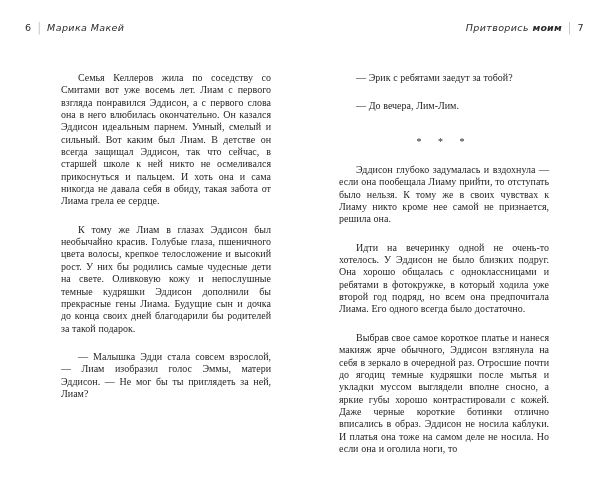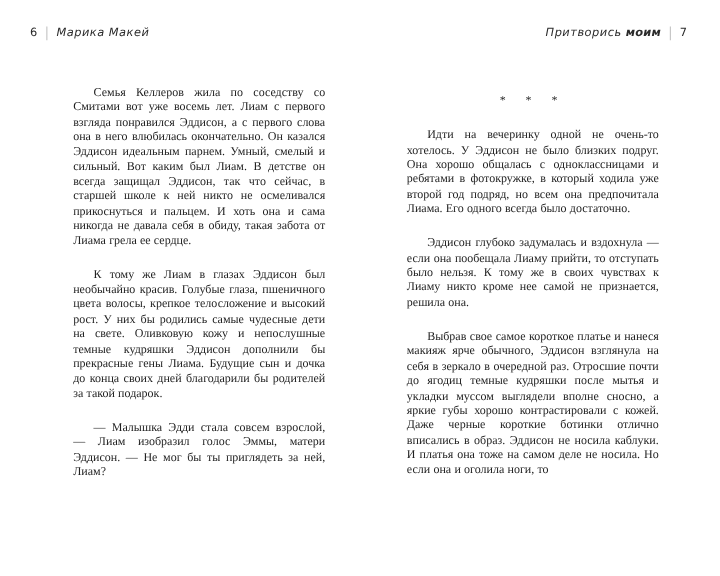--- a/index.html
+++ b/index.html
@@ -29,21 +29,21 @@
   .page-header {
     position: absolute;
     top: 22px;
     font-family: "DejaVu Sans", sans-serif;
     font-size: 9.5px;
     letter-spacing: 0.4px;
     color: #2b2b2b;
     white-space: nowrap;
   }
   .page--left  .page-header { left: 25px; }
-  .page--right .page-header { right: 27px; }
+  .page--right .page-header { right: 16px; }
 
   .hdr-divider {
     display: inline-block;
     margin: 0 6px;
     color: #8a8a8a;
     font-weight: 300;
     transform: scaleY(1.2);
   }
   .hdr-title { font-style: italic; }
   .hdr-title-accent { font-style: italic; font-weight: bold; letter-spacing: 0.2px; }
@@ -80,20 +80,22 @@
       <p>К тому же Лиам в глазах Эддисон был необычайно красив. Голубые глаза, пшеничного цвета волосы, крепкое телосложение и высокий рост. У них бы родились самые чудесные дети на свете. Оливковую кожу и непослушные темные кудряшки Эддисон дополнили бы прекрасные гены Лиама. Будущие сын и дочка до конца своих дней благодарили бы родителей за такой подарок.</p>
       <p>—&nbsp;Малышка Эдди стала совсем взрослой, — Лиам изобразил голос Эммы, матери Эддисон. — Не мог бы ты приглядеть за ней, Лиам?</p>
     </div>
   </div>
 
   <div class="page page--right">
     <div class="page-header">
       <span class="hdr-title">Притворись</span>&nbsp;<span class="hdr-title-accent">моим</span><span class="hdr-divider">|</span><span class="hdr-pagenum">7</span>
     </div>
     <div class="page-body">
+      <p>—&nbsp;Эрик с ребятами заедут за тобой?</p>
+      <p>—&nbsp;До вечера, Лим-Лим.</p>
       <div class="separator">* * *</div>
+      <p>Эддисон глубоко задумалась и вздохнула — если она пообещала Лиаму прийти, то отступать было нельзя. К тому же в своих чувствах к Лиаму никто кроме нее самой не признается, решила она.</p>
       <p>Идти на вечеринку одной не очень-то хотелось. У Эддисон не было близких подруг. Она хорошо общалась с одноклассницами и ребятами в фотокружке, в который ходила уже второй год подряд, но всем она предпочитала Лиама. Его одного всегда было достаточно.</p>
-      <p>Эддисон глубоко задумалась и вздохнула — если она пообещала Лиаму прийти, то отступать было нельзя. К тому же в своих чувствах к Лиаму никто кроме нее самой не признается, решила она.</p>
       <p>Выбрав свое самое короткое платье и нанеся макияж ярче обычного, Эддисон взглянула на себя в зеркало в очередной раз. Отросшие почти до ягодиц темные кудряшки после мытья и укладки муссом выглядели вполне сносно, а яркие губы хорошо контрастировали с кожей. Даже черные короткие ботинки отлично вписались в образ. Эддисон не носила каблуки. И платья она тоже на самом деле не носила. Но если она и оголила ноги, то</p>
     </div>
   </div>
 
 </div>
 
 </body></html>

